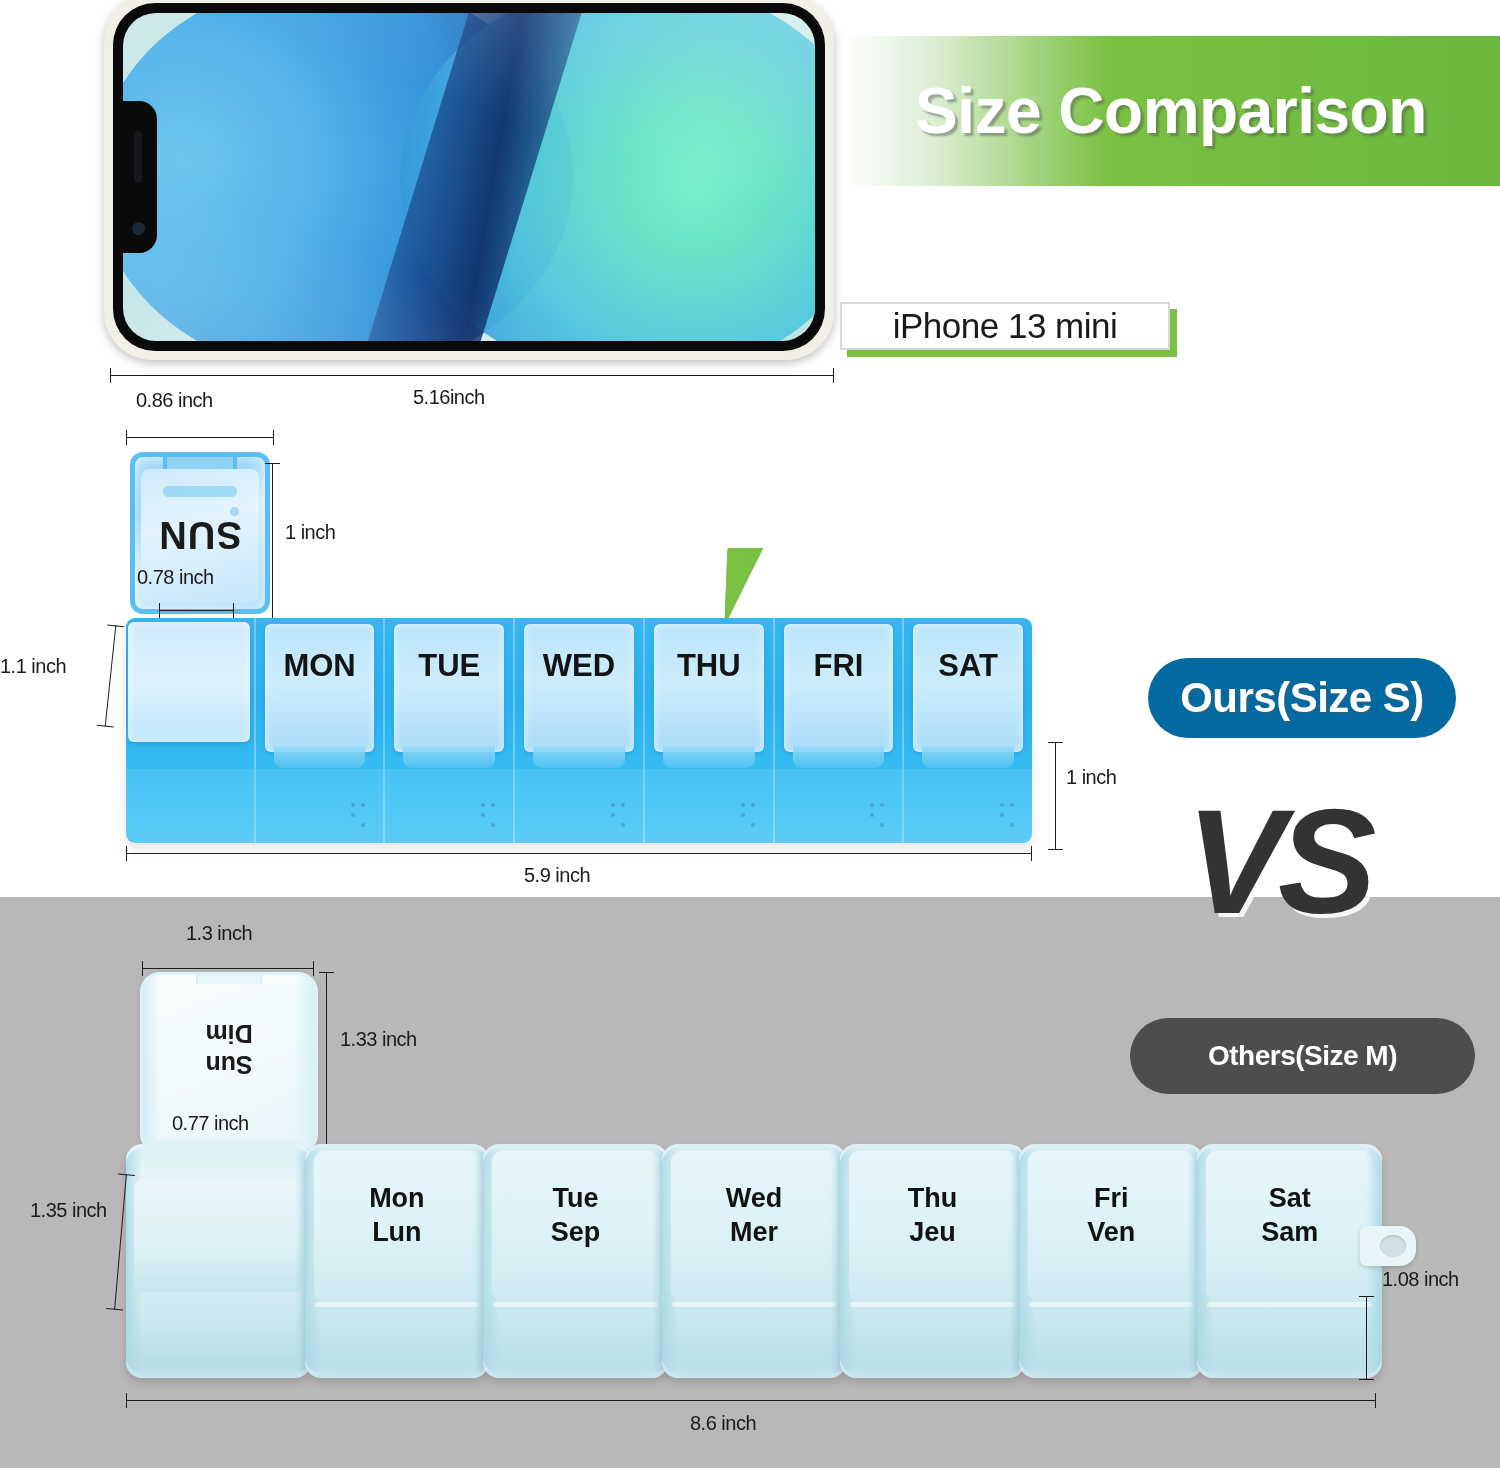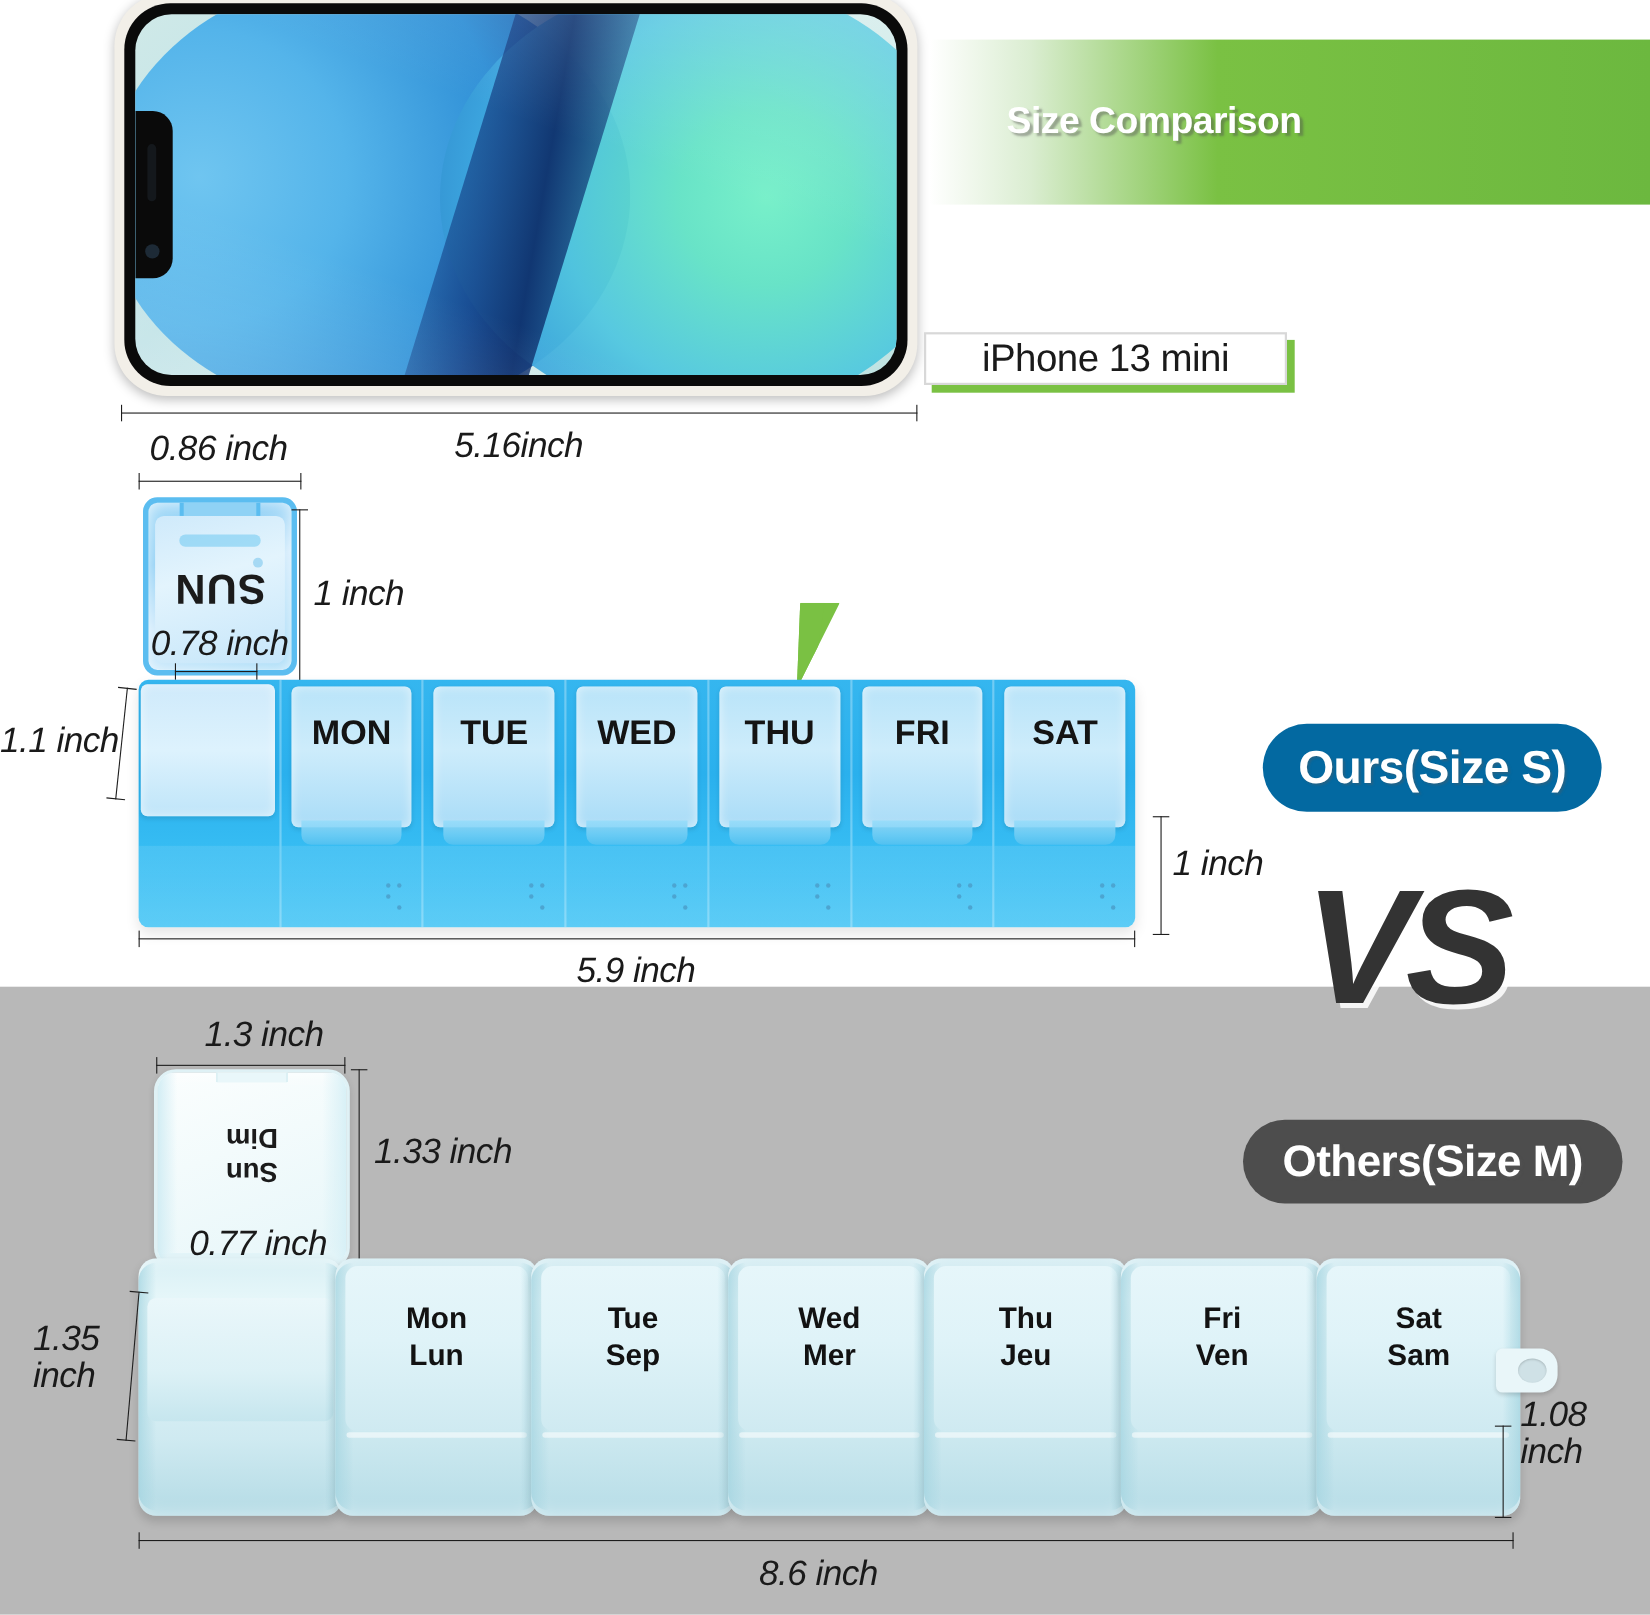--- a/index.html
+++ b/index.html
@@ -18,21 +18,21 @@
   }
 
   
   .title-banner {
     position: absolute; left: 845px; top: 36px; width: 655px; height: 150px;
     background: linear-gradient(to right, rgba(109,184,72,0) 0%, rgba(109,184,72,0.25) 14%, #7ac143 40%, #6cb83f 100%);
     display: flex; flex-direction: column; justify-content: center;
     padding-left: 70px;
   }
   .title-line {
-    color: #ffffff; font-size: 34px; font-weight: bold; line-height: 1.22;
+    color: #ffffff; font-size: 64px; font-weight: bold; line-height: 1.22;
     letter-spacing: -0.5px;
     text-shadow: 3px 3px 2px rgba(80,80,80,0.45);
   }
 
   
   .phone {
     position: absolute; left: 104px; top: -6px; width: 730px; height: 366px;
     background: #f2efe8;
     border-radius: 48px;
     box-shadow: 0 3px 10px rgba(0,0,0,0.25);
@@ -103,23 +103,22 @@
   }
   .dimh::before { left: 0; }
   .dimh::after { right: 0; }
   .dimv { position: absolute; width: 1px; background: #1d1d1d; }
   .dimv::before, .dimv::after {
     content: ""; position: absolute; left: -7px; width: 15px; height: 1px; background: #1d1d1d;
   }
   .dimv::before { top: 0; }
   .dimv::after { bottom: 0; }
   .dimlabel {
-    position: absolute; font-size: 32px; color: #1a1a1a; white-space: nowrap;
+    position: absolute; font-size: 20px; color: #1a1a1a; white-space: nowrap;
     letter-spacing: -0.5px;
-    font-style: italic;
   }
   .dimlabel.two { line-height: 1.05; white-space: normal; text-align: left; }
   .dim-slant {
     position: absolute; width: 1px; background: #1d1d1d;
   }
   .dim-slant::before, .dim-slant::after {
     content: ""; position: absolute; left: -8px; width: 17px; height: 1px; background: #1d1d1d;
   }
   .dim-slant::before { top: 0; }
   .dim-slant::after { bottom: 0; }
@@ -230,21 +229,21 @@
     color: #ffffff; font-weight: bold; letter-spacing: -0.5px;
     text-shadow: 2px 2px 2px rgba(90,90,90,0.35);
   }
   .badge-ours {
     left: 1148px; top: 658px; width: 308px; height: 80px; background: #0369a1;
   }
   .badge-ours span { font-size: 42px; }
   .badge-others {
     left: 1130px; top: 1018px; width: 345px; height: 76px; background: #4d4d4d;
   }
-  .badge-others span { font-size: 40px; }
+  .badge-others span { font-size: 28px; }
 
   
   .vs {
     position: absolute; left: 1186px; top: 788px;
     font-size: 148px; font-weight: bold; font-style: italic;
     color: #333333; letter-spacing: -7px; line-height: 1;
     text-shadow: 4px 4px 0 rgba(255,255,255,0.85);
   }
 
   

